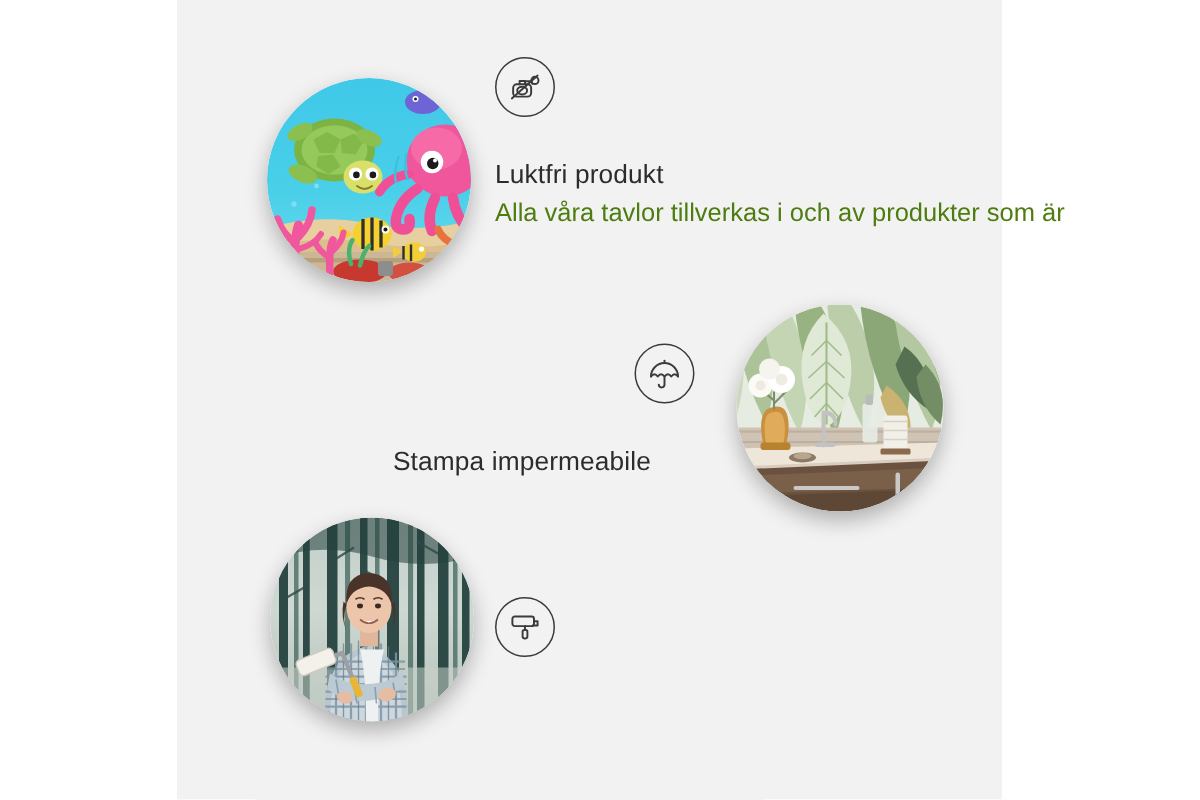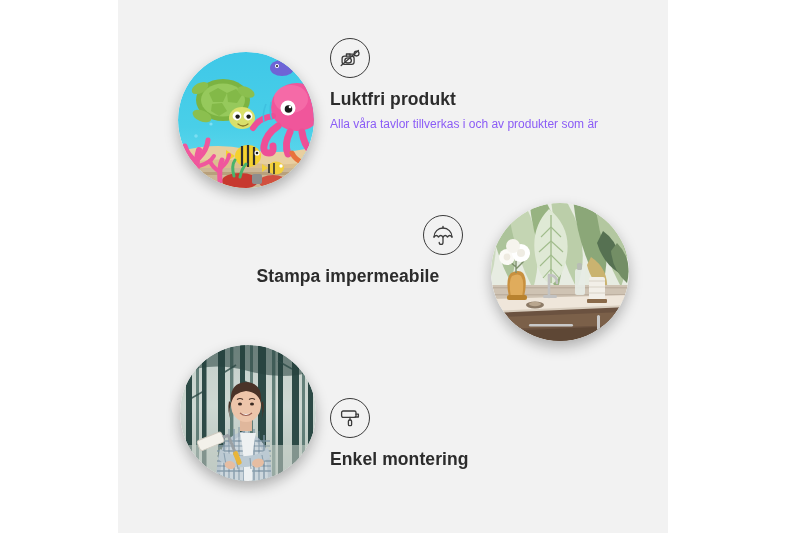--- a/index.html
+++ b/index.html
@@ -55,44 +55,44 @@
     border: 1.4px solid #3b3b3b;
     box-sizing: border-box;
     display: flex;
     align-items: center;
     justify-content: center;
   }
   .icon-badge svg { display: block; }
 
   .f-title {
     font-size: 17.5px;
-    font-weight: bold;
+    font-weight: normal;
     color: #2c2c2c;
-    margin-top: 11px;
+    margin-top: 28px;
     letter-spacing: 0.1px;
     white-space: nowrap;
   }
   .f-body {
-    font-size: 12px;
+    font-size: 17px;
     line-height: 19.5px;
-    color: #8b5cf6;
+    color: #4d7c0f;
     margin-top: 5px;
   }
   .f-body .ln { display: block; white-space: nowrap; }
 
   
   .align-left { text-align: left; }
   .align-center { text-align: center; }
   .align-center .icon-badge { margin: 0 auto; }
 
   
   #feature-odour .info { left: 330px; top: 38px; width: 300px; }
 
   
-  #feature-water .info { left: 208px; top: 215px; width: 280px; }
+  #feature-water .info { left: 208px; top: 229px; width: 280px; }
   #feature-water .icon-badge { margin-left: 215px; }
 
   
   #feature-mount .info { left: 330px; top: 398px; width: 290px; }
 </style>
 </head>
 <body>
 
 <div id="stage">
   <div id="panel"></div>
@@ -440,17 +440,16 @@
 
     <div class="info align-left">
       <div class="icon-badge">
         <svg width="26" height="26" viewBox="0 0 26 26" fill="none" stroke="#3b3b3b" stroke-width="1.3" stroke-linecap="round" stroke-linejoin="round">
           <rect x="4.6" y="6" width="14.4" height="6.4" rx="1.6"></rect>
           <path d="M19 9.2 h2.4 v2.8 h-3.2"></path>
           <path d="M13 12.4 v2.6"></path>
           <rect x="11.4" y="15" width="3.2" height="5.6" rx="1.2"></rect>
         </svg>
       </div>
-      <div class="f-title">Enkel montering</div>
     </div>
   </div>
 
 </div>
 
 </body></html>

